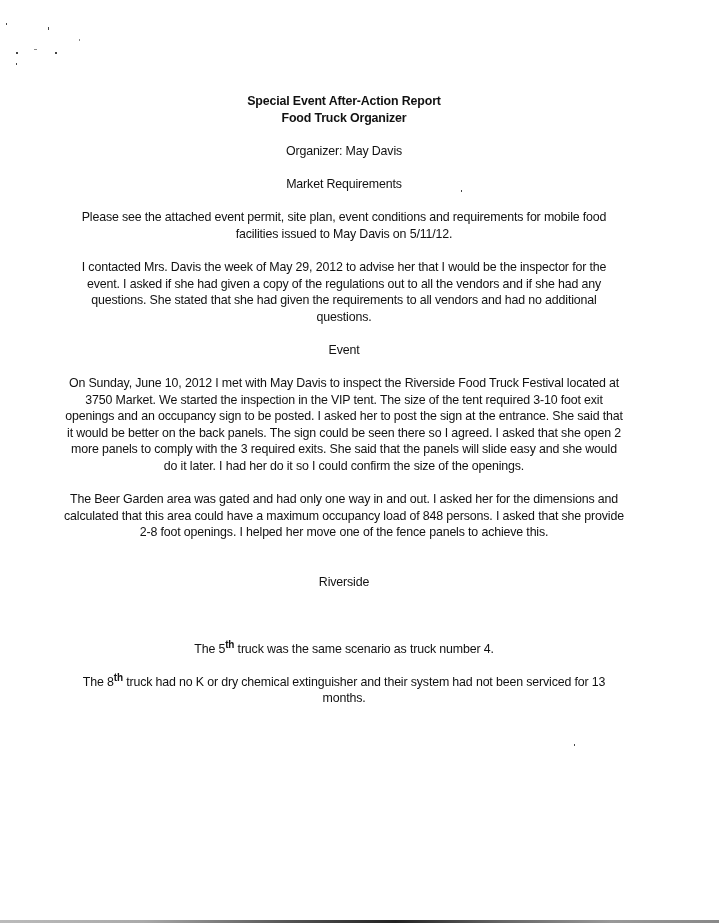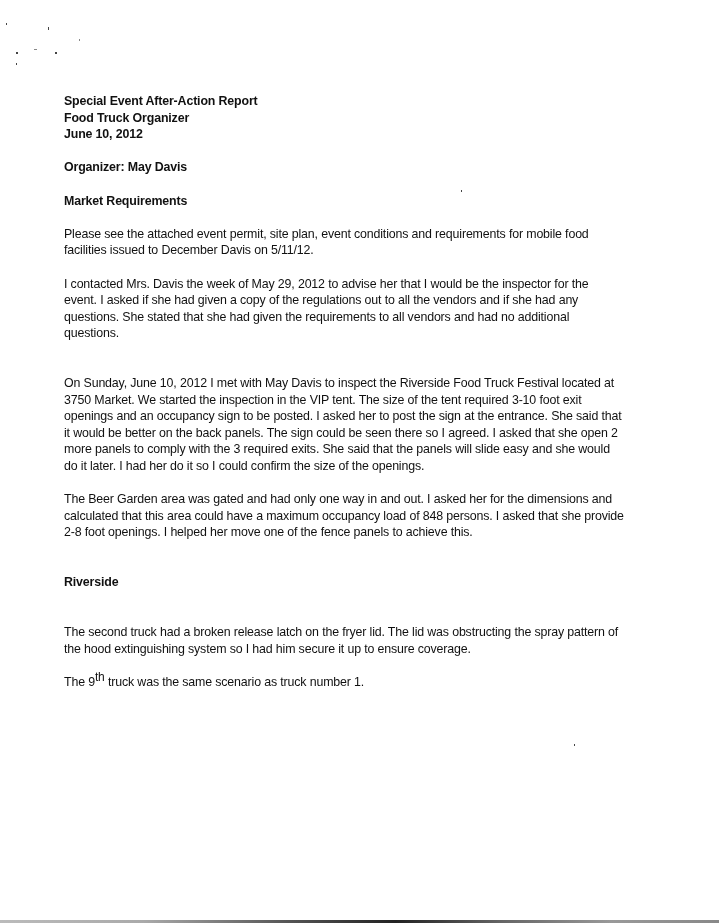--- a/index.html
+++ b/index.html
@@ -28,29 +28,30 @@
       width: 560px;
       font-size: 12.4px;
       line-height: 16.6px;
       letter-spacing: -0.15px;
     }
     .header-block p {
       margin: 0;
       font-weight: bold;
     }
     .heading {
-      font-weight: bold;
+      font-weight: normal;
       margin: 0;
     }
-    p { margin: 0; }
+    p { margin: 0; text-align: center; }
     .gap { height: 16.6px; }
     sup {
-      font-size: 12px;
+      font-size: 10px;
       line-height: 0;
       vertical-align: 5px;
+      font-weight: bold;
     }
     .speck {
       position: absolute;
       background: #444;
       width: 2px; height: 2px;
     }
     .scan-line {
       position: absolute;
       left: 0;
       bottom: 0;
@@ -72,50 +73,50 @@
   <span class="speck" style="left:79px;top:39px;width:1px;height:2px;background:#888;"></span>
   <span class="speck" style="left:16px;top:63px;width:1px;height:2px;"></span>
   <span class="speck" style="left:461px;top:190px;width:1px;height:2px;"></span>
   <span class="speck" style="left:574px;top:744px;width:1px;height:2px;"></span>
 
   <div class="content">
 
     <div class="header-block">
       <p>Special Event After-Action Report</p>
       <p>Food Truck Organizer</p>
-      <p>June 10, 2012</p>
     </div>
 
     <div class="gap"></div>
     <p class="heading">Organizer: May Davis</p>
 
     <div class="gap"></div>
     <p class="heading">Market Requirements</p>
 
     <div class="gap"></div>
-    <p>Please see the attached event permit, site plan, event conditions and requirements for mobile food facilities issued to December Davis on 5/11/12.</p>
+    <p>Please see the attached event permit, site plan, event conditions and requirements for mobile food facilities issued to May Davis on 5/11/12.</p>
     <div class="gap"></div>
     <p>I contacted Mrs. Davis the week of May 29, 2012 to advise her that I would be the inspector for the event.  I asked if she had given a copy of the regulations out to all the vendors and if she had any questions.  She stated that she had given the requirements to all vendors and had no additional questions.</p>
 
     <div class="gap"></div>
+    <p class="heading">Event</p>
 
     <div class="gap"></div>
     <p>On Sunday, June 10, 2012 I met with May Davis to inspect the Riverside Food Truck Festival located at 3750 Market.  We started the inspection in the VIP tent.  The size of the tent required 3-10 foot exit openings and an occupancy sign to be posted.  I asked her to post the sign at the entrance.  She said that it would be better on the back panels.  The sign could be seen there so I agreed.  I asked that she open 2 more panels to comply with the 3 required exits.  She said that the panels will slide easy and she would do it later.  I had her do it so I could confirm the size of the openings.</p>
     <div class="gap"></div>
     <p>The Beer Garden area was gated and had only one way in and out.  I asked her for the dimensions and calculated that this area could have a maximum occupancy load of 848 persons.  I asked that she provide 2-8 foot openings.  I helped her move one of the fence panels to achieve this.</p>
     <div class="gap"></div>
 
     <div class="gap"></div>
     <p class="heading">Riverside</p>
 
     <div class="gap"></div>
     <div class="gap"></div>
-    <p>The second truck had a broken release latch on the fryer lid.  The lid was obstructing the spray pattern of the hood extinguishing system so I had him secure it up to ensure coverage.</p>
 
     <div class="gap"></div>
-    <p><span>The 9</span><sup>th</sup><span> truck was the same scenario as truck number 1.</span></p>
+    <p><span>The 5</span><sup>th</sup><span> truck was the same scenario as truck number 4.</span></p>
 
     <div class="gap"></div>
+    <p><span>The 8</span><sup>th</sup><span> truck had no K or dry chemical extinguisher and their system had not been serviced for 13 months.</span></p>
 
   </div>
 
   <div class="scan-line"></div>
 </div>
 
 </body></html>

